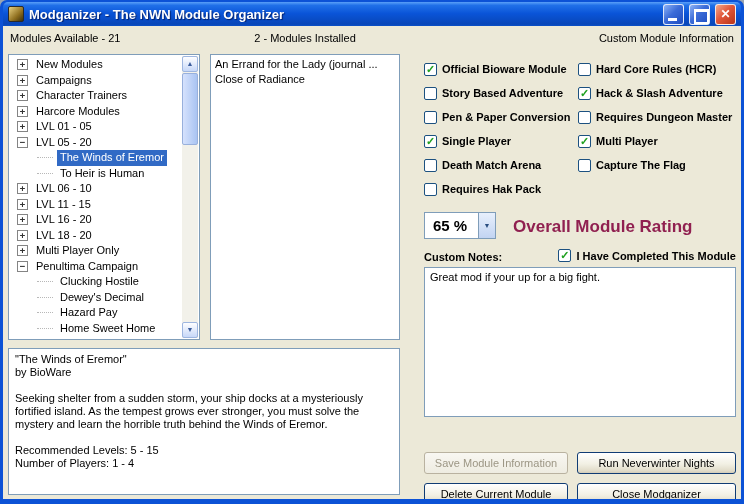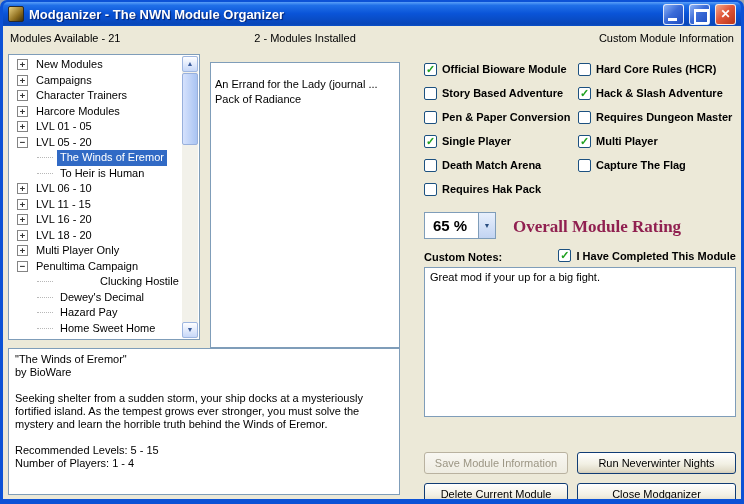--- a/index.html
+++ b/index.html
@@ -52,38 +52,38 @@
   .tree-label.selected{background:#316AC5;color:#fff;}
 
   .scrollbar{position:absolute;top:1px;right:1px;bottom:1px;width:16px;background:#F2F1EA;}
   .sb-btn{position:absolute;left:0;width:16px;height:16px;border:1px solid #9EB6E0;border-radius:2px;
     background:linear-gradient(180deg,#FEFEFF 0%,#C7D8F8 100%);color:#3C5E9E;font-size:7px;line-height:14px;text-align:center;}
   .sb-up{top:0;}
   .sb-down{bottom:0;}
   .sb-thumb{position:absolute;left:0;top:17px;width:16px;height:72px;border:1px solid #98B0DC;border-radius:2px;
     background:linear-gradient(90deg,#D6E2FD 0%,#A9C4F2 100%);}
 
-  .installed-panel{position:absolute;left:207px;top:28px;width:190px;height:286px;overflow:hidden;padding-top:14px;margin-top:8px;}
+  .installed-panel{position:absolute;left:207px;top:28px;width:190px;height:286px;overflow:hidden;padding-top:2px;}
   .list-item{font-size:11px;line-height:15px;padding:0 4px;white-space:nowrap;overflow:hidden;}
 
   .desc-panel{position:absolute;left:5px;top:322px;width:392px;height:147px;padding:4px 6px;
     font-size:11px;line-height:13px;color:#000;white-space:pre-wrap;overflow:hidden;}
 
   .cb-grid{position:absolute;left:421px;top:36px;width:315px;display:grid;grid-template-columns:154px 1fr;row-gap:10px;}
   .cb{display:flex;align-items:center;gap:5px;height:14px;cursor:default;}
   .cbbox{width:13px;height:13px;background:#fff;border:1px solid #1C5180;border-radius:2px;flex:0 0 auto;
     font:bold 11px/11px "Liberation Sans",sans-serif;color:#21A121;text-align:center;}
   .cblabel{font-size:11px;font-weight:bold;white-space:nowrap;}
 
   .combo{position:absolute;left:421px;top:186px;width:72px;height:27px;border:1px solid #7F9DB9;background:#fff;display:flex;}
   .combo-value{flex:1;font-size:15px;font-weight:bold;line-height:25px;padding-left:8px;color:#000;}
   .combo-btn{width:17px;border-left:1px solid #7F9DB9;background:linear-gradient(180deg,#E8F0FC 0%,#C2D4F2 100%);
     display:flex;align-items:center;justify-content:center;font-size:7px;color:#2A4E80;}
 
-  .rating-label{position:absolute;left:510px;top:191px;font-size:17px;font-weight:bold;color:#902050;white-space:nowrap;font-family:Liberation Serif, serif;}
+  .rating-label{position:absolute;left:510px;top:191px;font-size:17px;font-weight:bold;color:#902050;white-space:nowrap;}
 
   .notes-label{position:absolute;left:421px;top:225px;font-size:11px;font-weight:bold;}
   .completed-row{position:absolute;right:5px;top:223px;display:flex;align-items:center;gap:5px;}
   .notes-area{position:absolute;left:421px;top:241px;width:312px;height:150px;resize:none;
     border:1px solid #7F9DB9;background:#fff;font-family:"Liberation Sans",sans-serif;font-size:11px;padding:3px 5px;outline:none;}
 
   .xp-btn{position:absolute;height:22px;border:1px solid #103C74;border-radius:3px;
     background:linear-gradient(180deg,#FFFFFF 0%,#F2F0E4 55%,#E0DBC8 90%,#D2CCB8 100%);
     font-family:"Liberation Sans",sans-serif;font-size:11px;color:#000;cursor:default;margin-top:28px;}
   .xp-btn.disabled{color:#9C9684;border-color:#B9B2A0;background:linear-gradient(180deg,#F8F7F2 0%,#EEECE1 100%);}
@@ -161,21 +161,21 @@
             <span class="tree-label">LVL 18 - 20</span>
           </div>
           <div class="tree-row" style="padding-left: 8px;">
             <span class="expander">+</span>
             <span class="tree-label">Multi Player Only</span>
           </div>
           <div class="tree-row" style="padding-left: 8px;">
             <span class="expander">−</span>
             <span class="tree-label">Penultima Campaign</span>
           </div>
-          <div class="tree-row" style="padding-left: 28px; gap: 40px;">
+          <div class="tree-row" style="padding-left: 28px;">
             <span class="expander-spacer"></span>
             <span class="tree-label">Clucking Hostile</span>
           </div>
           <div class="tree-row" style="padding-left: 28px;">
             <span class="expander-spacer"></span>
             <span class="tree-label">Dewey's Decimal</span>
           </div>
           <div class="tree-row" style="padding-left: 28px;">
             <span class="expander-spacer"></span>
             <span class="tree-label">Hazard Pay</span>
@@ -187,21 +187,21 @@
         </div>
       <div class="scrollbar">
         <div class="sb-btn sb-up">▲</div>
         <div class="sb-thumb"></div>
         <div class="sb-btn sb-down">▼</div>
       </div>
     </div>
 
     <div class="installed-panel sunken">
         <div class="list-item">An Errand for the Lady (journal ...</div>
-        <div class="list-item">Pack of Radiance</div>
+        <div class="list-item">Close of Radiance</div>
       </div>
 
     <div class="desc-panel sunken">"The Winds of Eremor"
 by BioWare
 
 Seeking shelter from a sudden storm, your ship docks at a mysteriously fortified island. As the tempest grows ever stronger, you must solve the mystery and learn the horrible truth behind the Winds of Eremor.
 
 Recommended Levels: 5 - 15
 Number of Players: 1 - 4</div>
 

